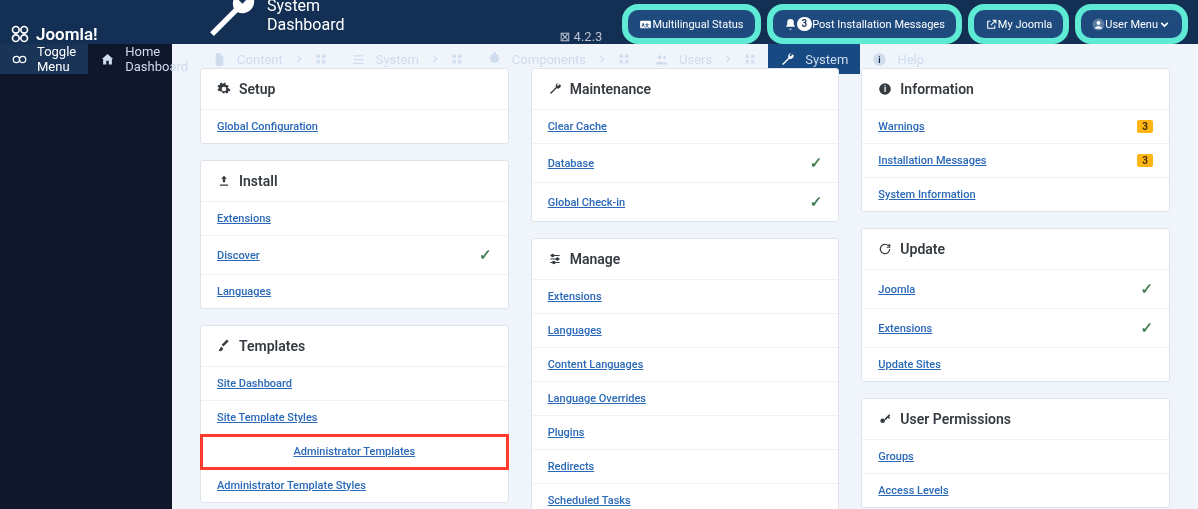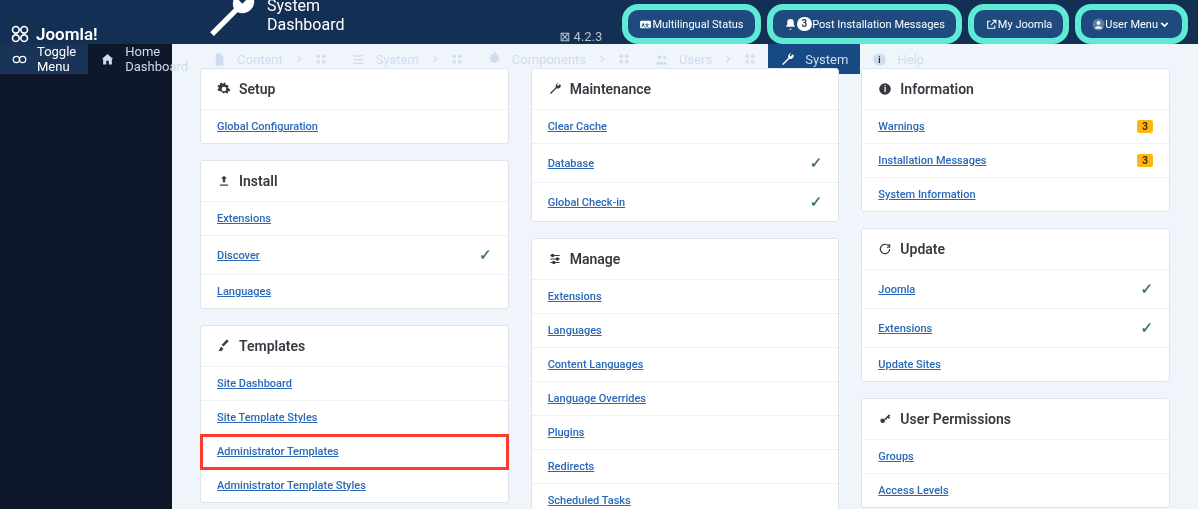--- a/index.html
+++ b/index.html
@@ -25,21 +25,21 @@
 .cols { display:grid; grid-template-columns:1fr 1fr 1fr; gap:22px; }
 .card { background:#fff; border:1px solid #dfe3ea; border-radius:3px; margin-bottom:16px; }
 .card-h { padding:12px 16px; font-weight:600; font-size:14px; display:flex; align-items:center; gap:8px; border-bottom:1px solid #eef1f6; color:#353b41;}
 .card-h svg { width:14px; height:14px; }
 .card-row { padding:10px 16px; border-bottom:1px solid #eef1f6; display:flex; align-items:center; }
 .card-row:last-child { border-bottom:none; }
 .card-row a { color:#2a69b8; text-decoration:underline; font-weight:500; font-size:11px; cursor:pointer; }
 .card-row .sp { flex:1; }
 .check { color:#457d54; font-weight:700; font-size:15px; }
 .wbadge { background:#ffb514; color:#412f00; font-size:10px; font-weight:700; padding:1px 5px; border-radius:2px; }
-.hl { outline:3px solid #ff3b30; outline-offset:-2px; }
+.hl { outline:3px solid #ff3b30; outline-offset:-2px;justify-content:center; }
 </style>
 </head>
 <body>
 
 <div class="topbar">
   <div class="logo">
     <svg viewBox="0 0 24 24" fill="none" stroke="#fff" stroke-width="2">
         <circle cx="7" cy="7" r="4"></circle>
         <circle cx="17" cy="7" r="4"></circle>
         <circle cx="7" cy="17" r="4"></circle>

